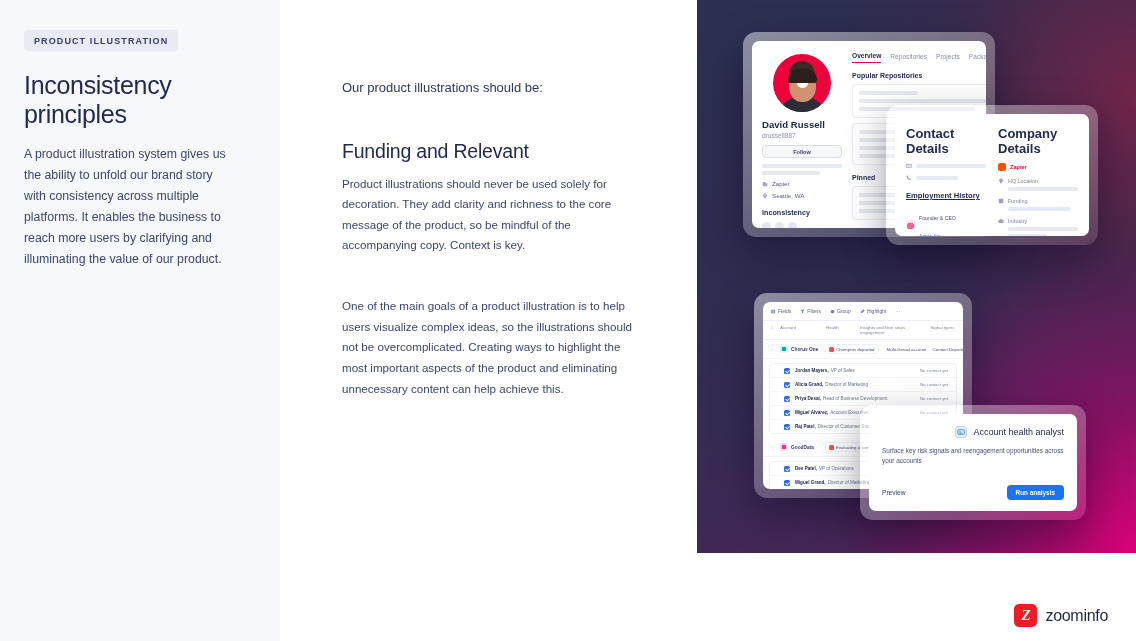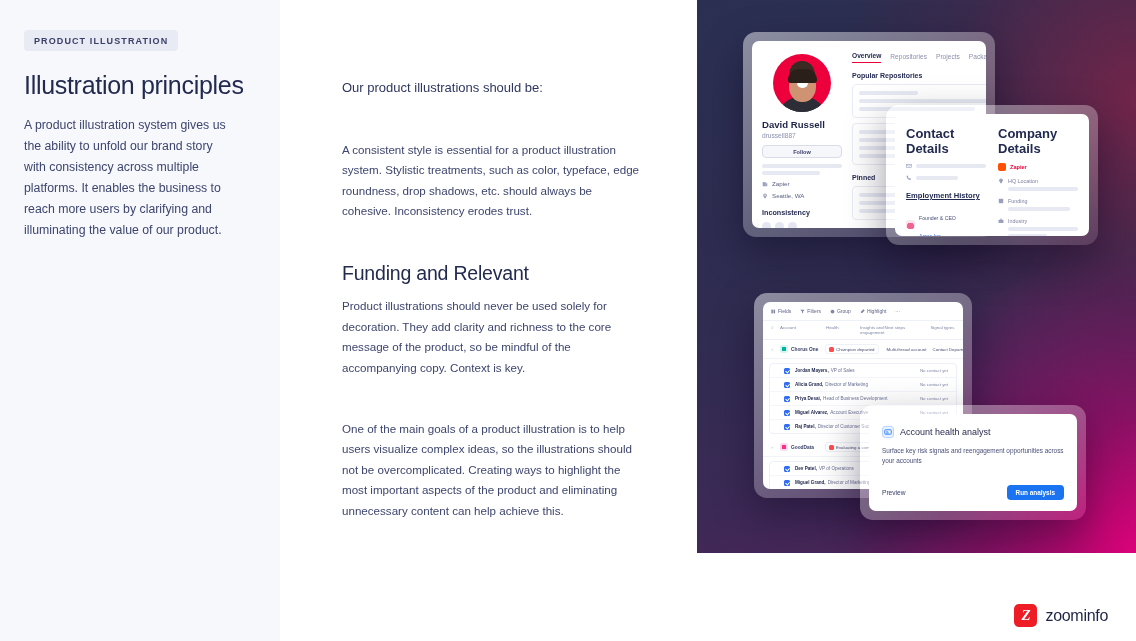--- a/index.html
+++ b/index.html
@@ -228,21 +228,21 @@
   .c-role { font-size: 4.6px; color: #6a7093; margin-left: 2px; }
   .c-status { margin-left: auto; font-size: 4.4px; color: #8187a6; }
   .grp-wrap { border: 1px solid #eef0f7; border-radius: 4px; margin: 4px 6px; overflow: hidden; }
 
   
   #analyst-frame { left: 163px; top: 405px; width: 226px; height: 115px; }
   .analyst {
     padding: 12px 13px 11px 13px; height: 100%;
     display: flex; flex-direction: column;
   }
-  .an-head { display: flex; align-items: center; gap: 6px; }
+  .an-head { display: flex; align-items: center; gap: 6px; justify-content: flex-end; }
   .an-ico {
     width: 12px; height: 12px; border-radius: 3px;
     background: #e8f1ff; border: 1px solid #bcd6ff;
     display: flex; align-items: center; justify-content: center;
     flex: 0 0 12px;
   }
   .an-title { font-size: 9px; color: #1f2547; }
   .an-body { font-size: 6.4px; color: #4a5077; line-height: 1.5; margin-top: 8px; }
   .an-foot { margin-top: auto; display: flex; align-items: center; }
   .an-preview { font-size: 6.6px; color: #39406a; }
@@ -264,29 +264,28 @@
     font-size: 15px; font-weight: bold; font-style: italic;
     font-family: "Liberation Serif", serif;
   }
   .zi-word { font-size: 16px; color: #1f2547; letter-spacing: -0.3px; }
 </style>
 </head>
 <body>
 
 <div class="left-col">
   <div class="eyebrow">PRODUCT ILLUSTRATION</div>
-  <h1 class="left-title">Illustration principles</h1>
+  <h1 class="left-title">Inconsistency principles</h1>
   <p class="left-body">A product illustration system gives us the ability to unfold our brand story with consistency across multiple platforms. It enables the business to reach more users by clarifying and illuminating the value of our product.</p>
 </div>
 
 <div class="mid-col">
   <p class="mid-intro">Our product illustrations should be:</p>
 
   <div class="section first">
-    <p class="sec-body">A consistent style is essential for a product illustration system. Stylistic treatments, such as color, typeface, edge roundness, drop shadows, etc. should always be cohesive. Inconsistency erodes trust.</p>
   </div>
 
   <div class="section">
     <h2 class="sec-title">Funding and Relevant</h2>
     <p class="sec-body">Product illustrations should never be used solely for decoration. They add clarity and richness to the core message of the product, so be mindful of the accompanying copy. Context is key.</p>
   </div>
 
   <div class="section">
     <p class="sec-body">One of the main goals of a product illustration is to help users visualize complex ideas, so the illustrations should not be overcomplicated. Creating ways to highlight the most important aspects of the product and eliminating unnecessary content can help achieve this.</p>
   </div>

